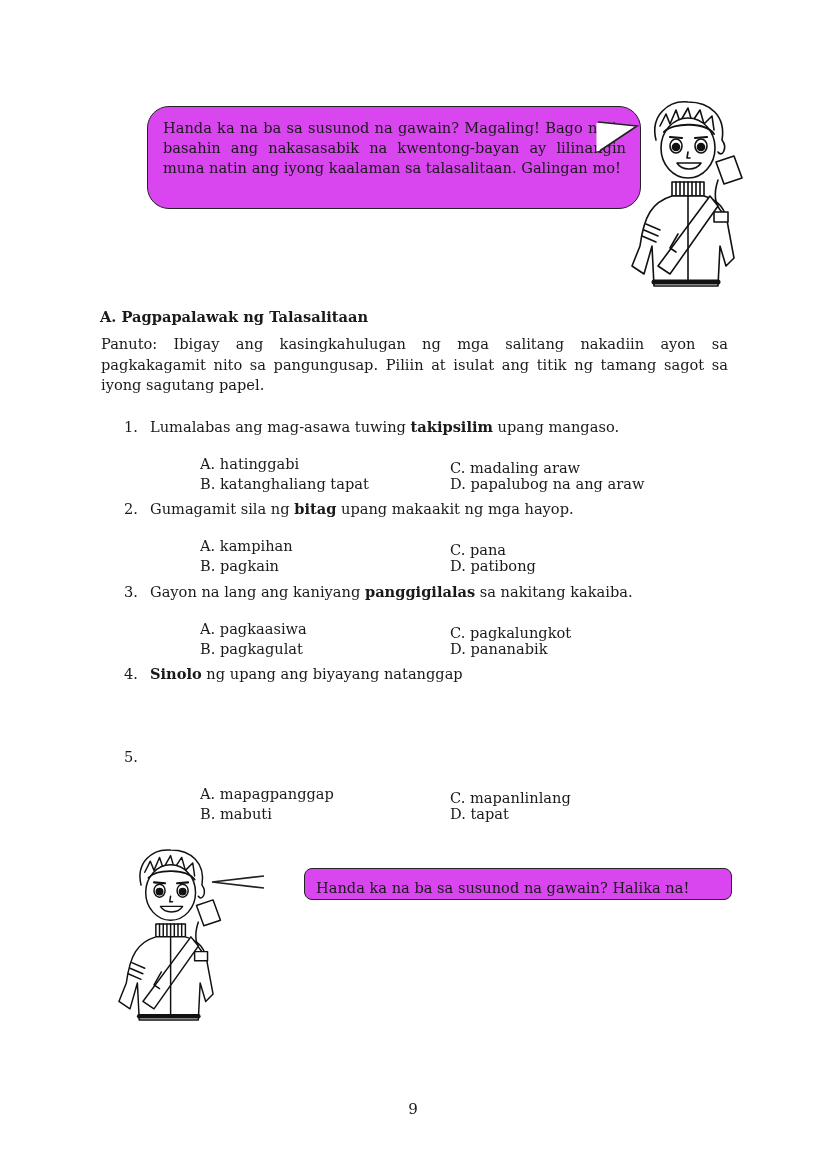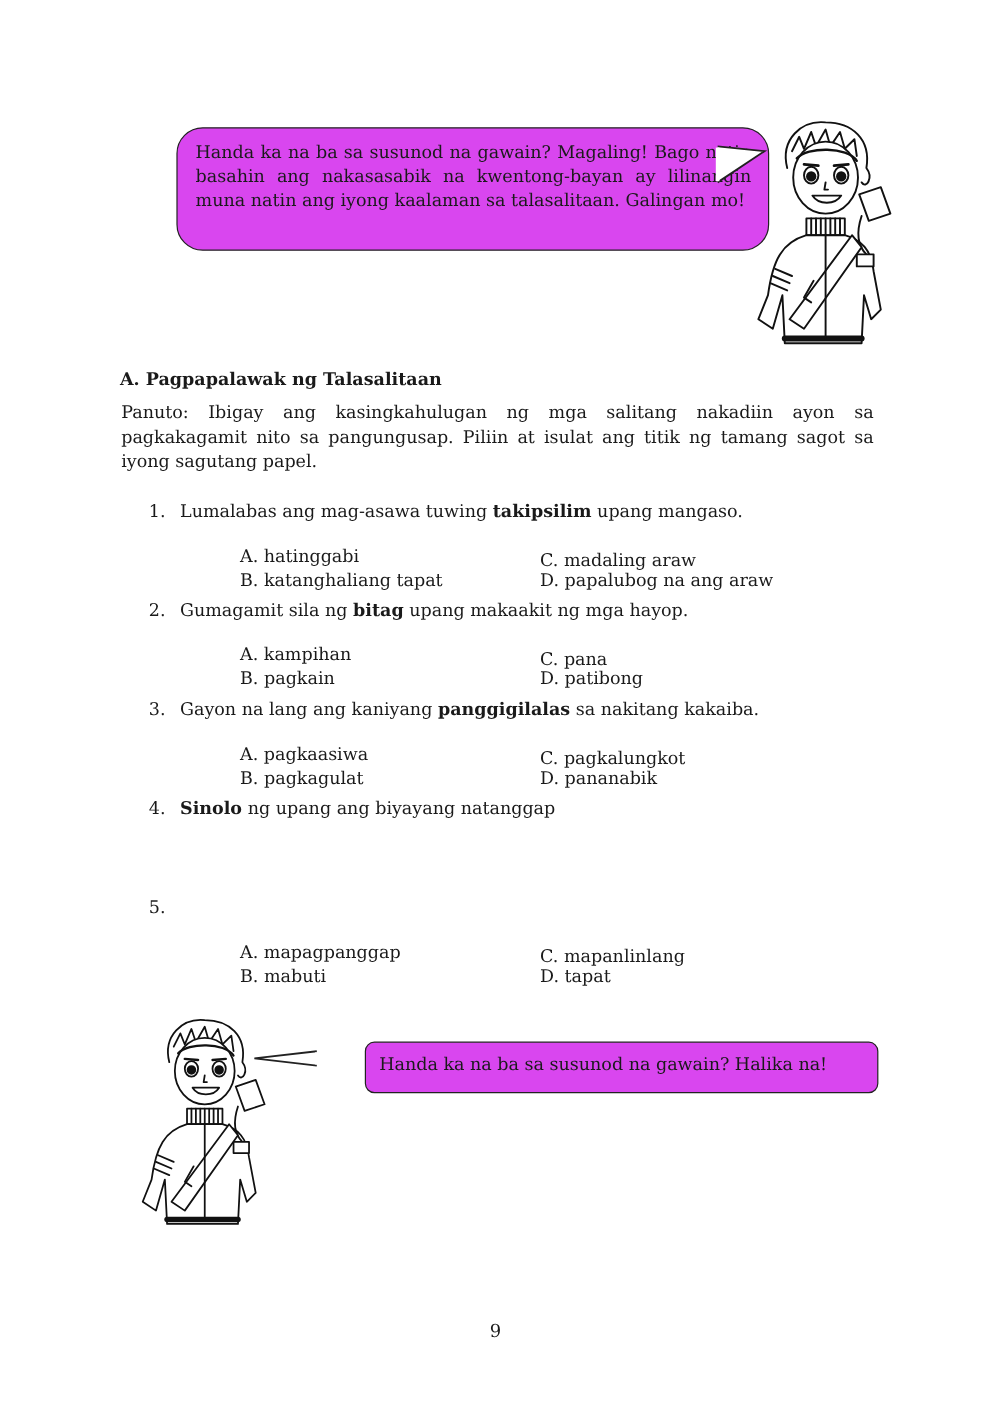--- a/index.html
+++ b/index.html
@@ -2,21 +2,21 @@
 <html><head>
 <meta charset="utf-8">
 <style>
   html, body { margin: 0; padding: 0; background: #ffffff; }
   body { width: 826px; height: 1169px; position: relative; overflow: hidden;
          font-family: "DejaVu Serif", "Liberation Serif", serif; color: #1a1a1a; }
   .abs { position: absolute; }
   .bubble { position: absolute; border: 1.6px solid #222; border-radius: 22px; background: #d946ef; box-sizing: border-box; margin-left: 41px; }
   .bubble1 { left: 106px; top: 106px; width: 494px; height: 103px; padding: 11px 14px 0 15px; }
   .bubble1 p { margin: 0; font-size: 14.6px; line-height: 20px; text-align: justify; text-align-last: left; }
-  .bubble2 { left: 263px; top: 868px; width: 428px; height: 43px; border-radius: 8px; padding: 10px 0 0 11px; font-size: 14.6px; }
+  .bubble2 { left: 263px; top: 868px; width: 428px; height: 32px; border-radius: 8px; padding: 10px 0 0 11px; font-size: 14.6px; }
   .tail { position: absolute; overflow: visible; }
   .section-title { left: 100px; top: 308px; font-weight: bold; font-size: 14.6px; }
   .instructions { left: 82px; top: 334px; width: 627px; font-size: 14.6px; line-height: 20.5px; text-align: justify; margin-left: 19px; }
   .instructions p { margin: 0; }
   .q { position: absolute; left: 124px; width: 620px; font-size: 14.6px; }
   .q .stem { display: flex; height: 20.5px; line-height: 20.5px; }
   .q .num { width: 26px; }
   .q .opts { position: relative; height: 41px; }
   .q .opt { position: absolute; height: 20.5px; line-height: 20.5px; white-space: nowrap; margin-top: 16px; }
   .q .oA { left: 76px; top: 0; } .q .oB { left: 76px; top: 20.5px; }

